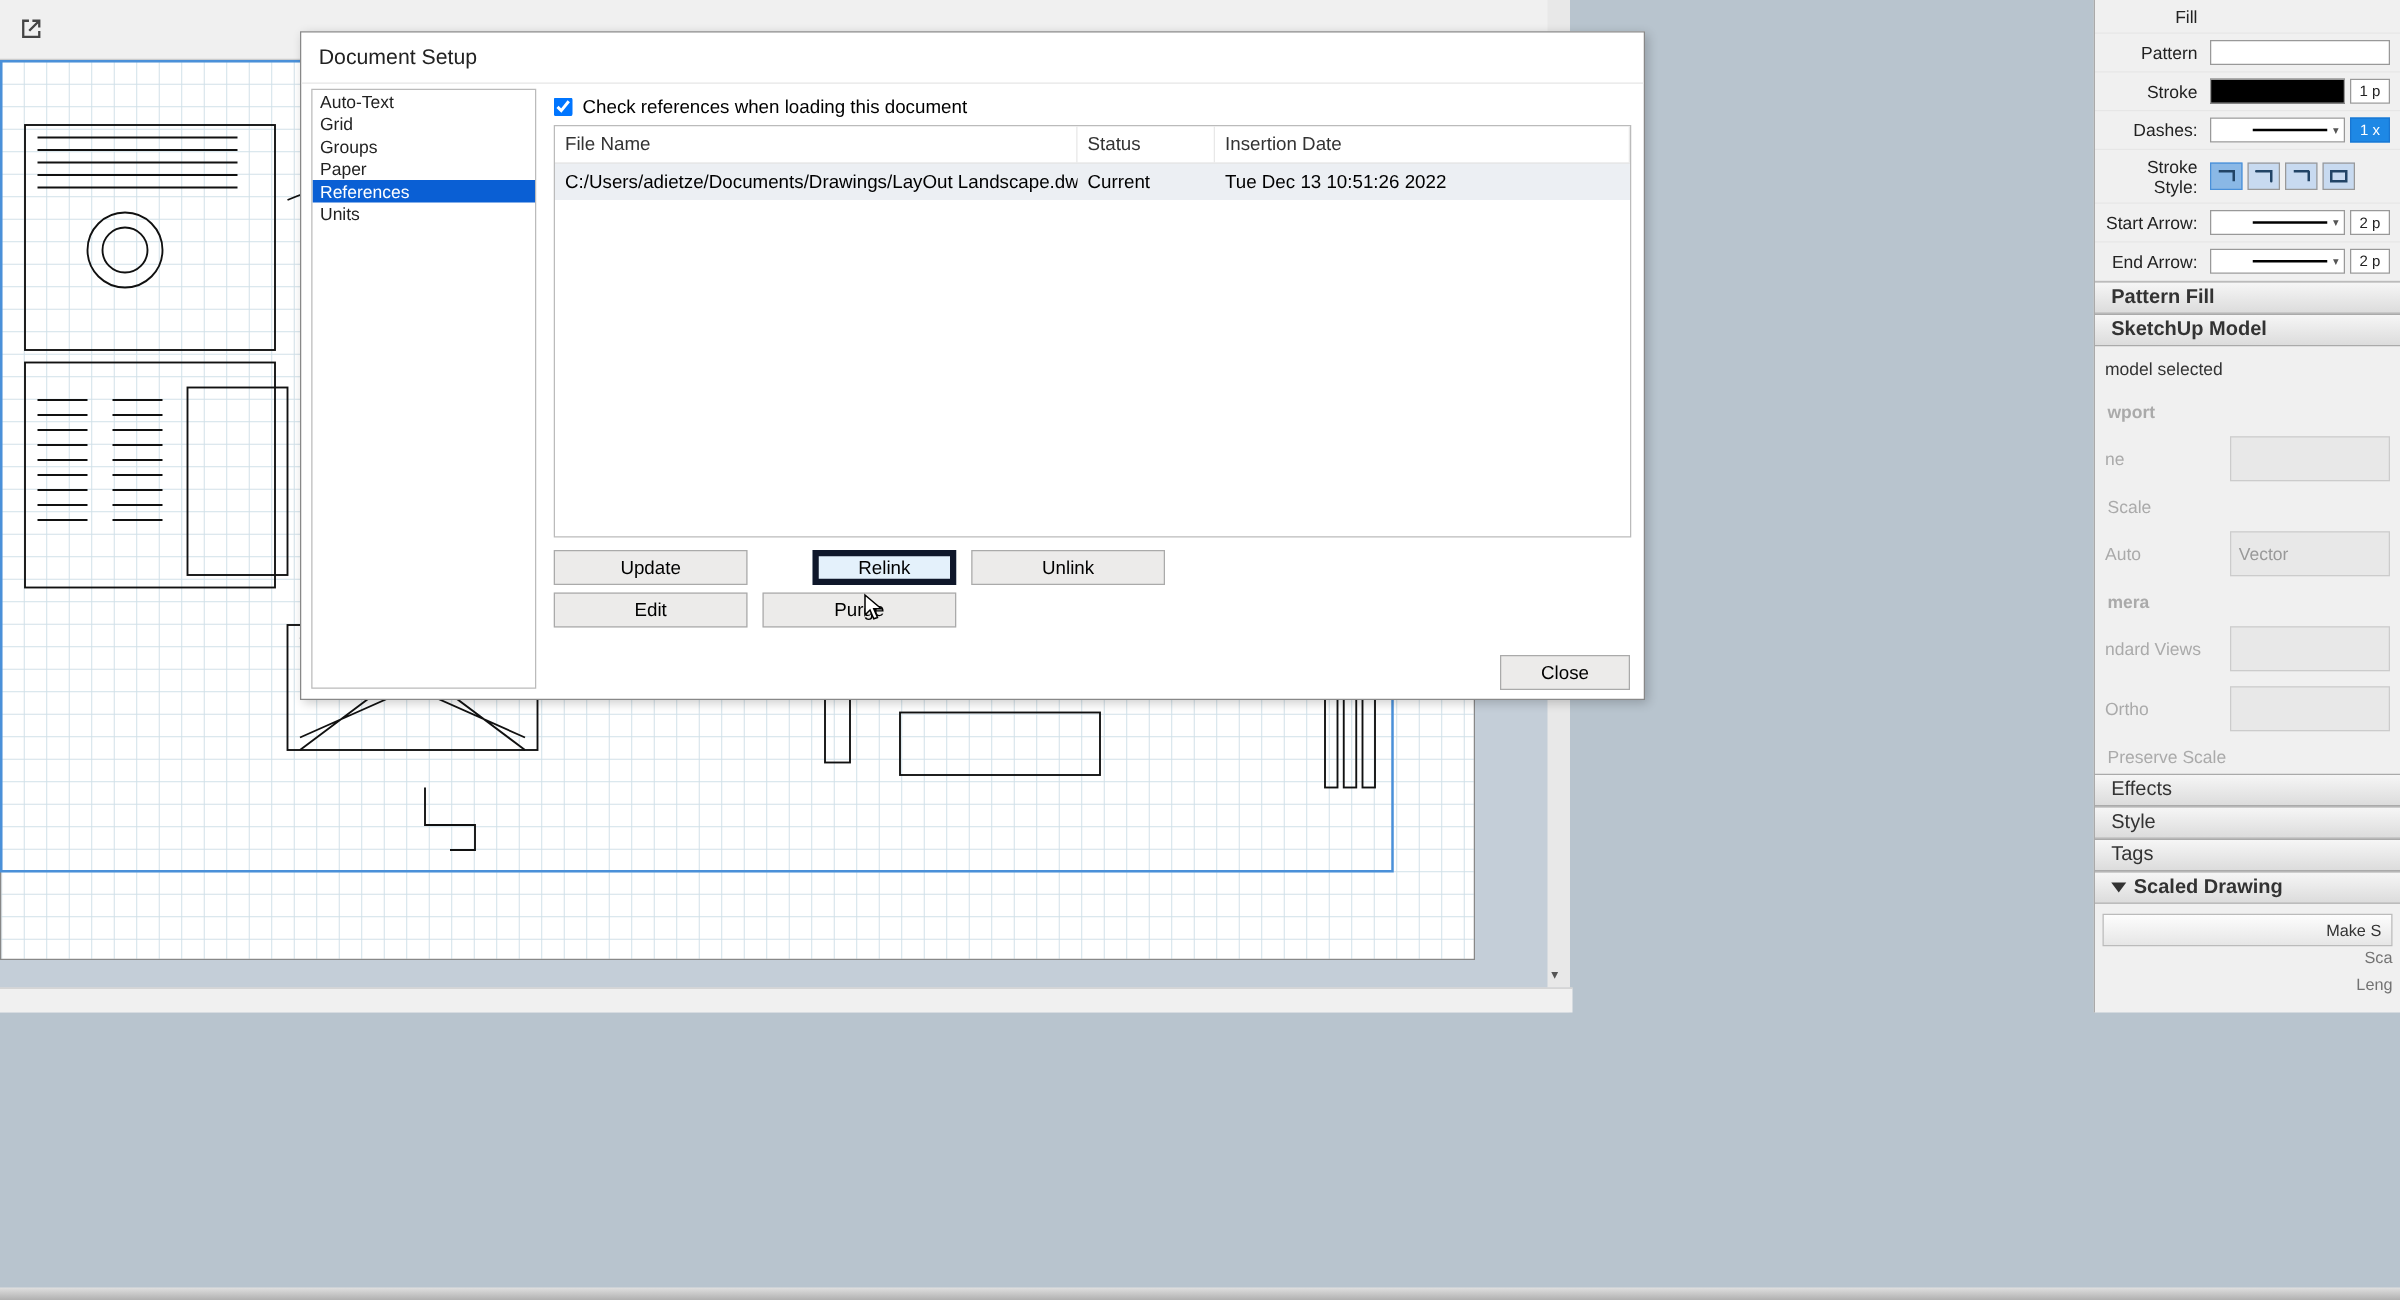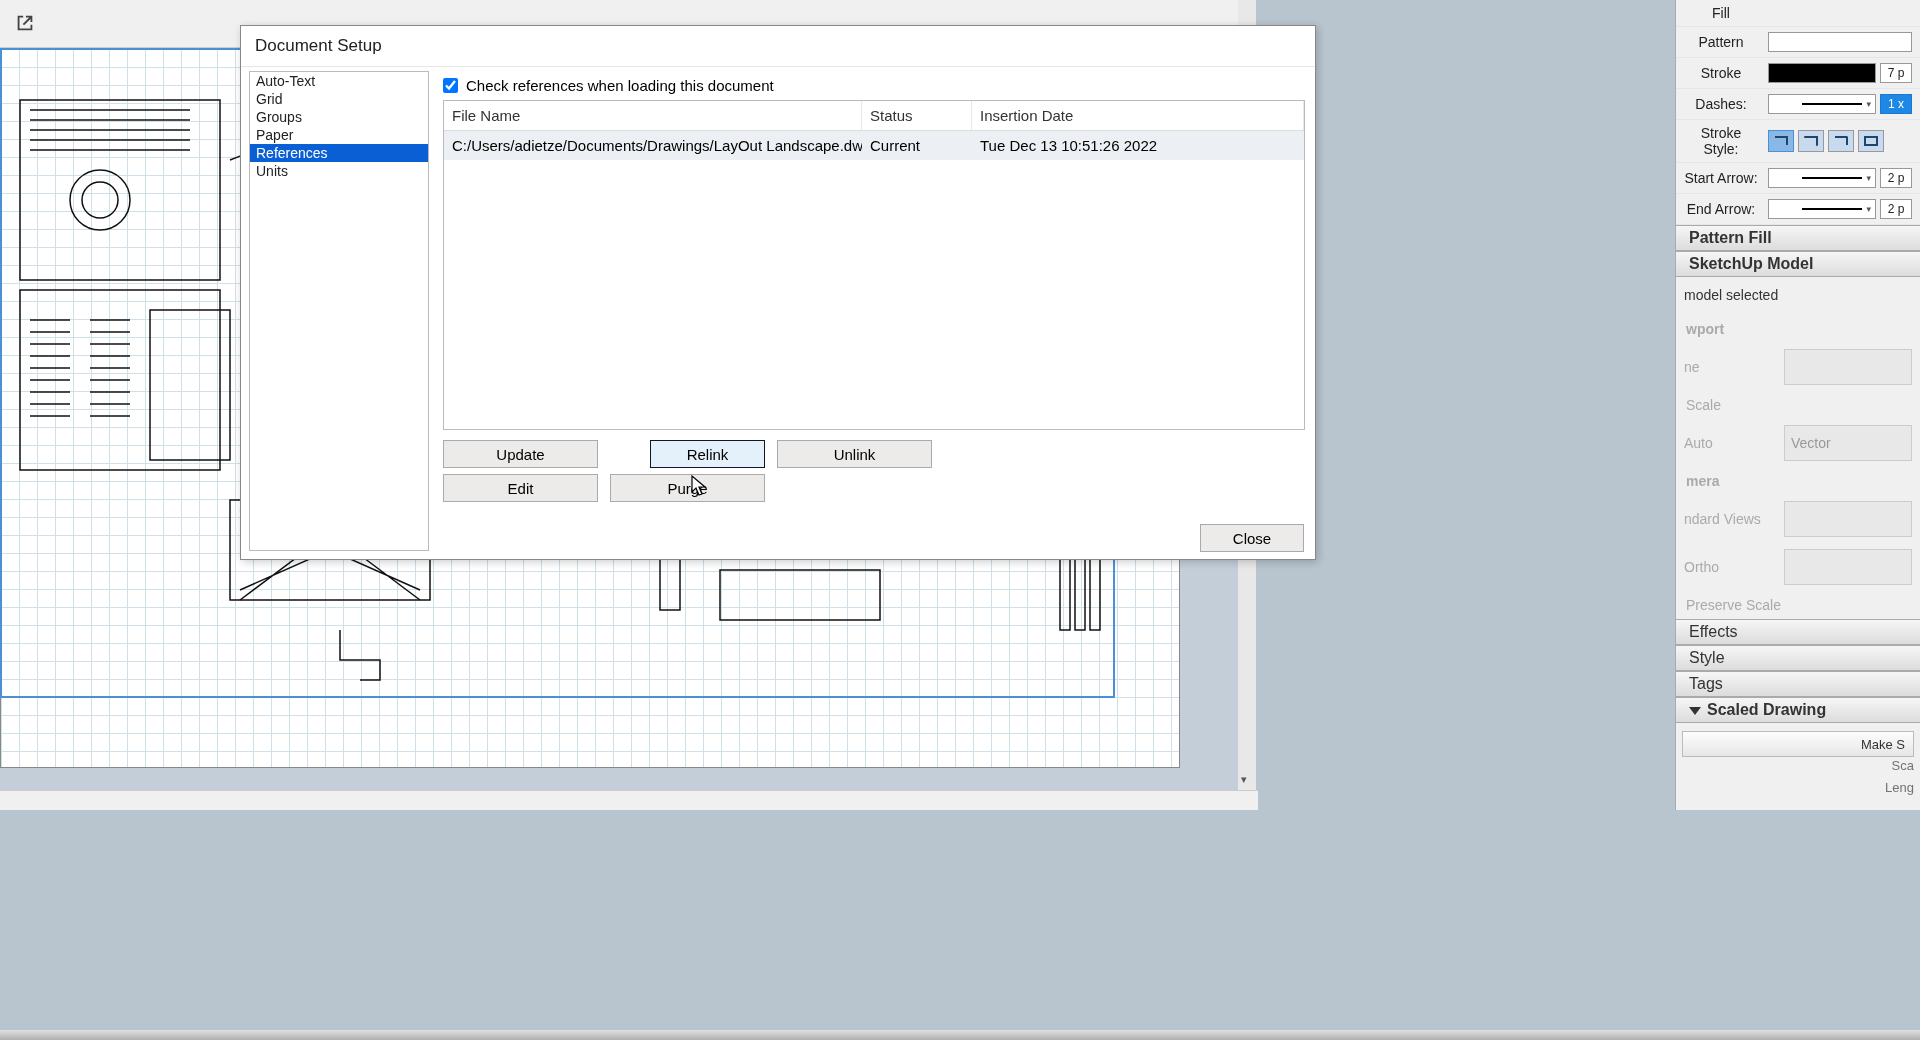--- a/index.html
+++ b/index.html
@@ -40,28 +40,28 @@
     .ref-header { display: flex; border-bottom: 1px solid #ddd; font-size: 15px; color: #333; }
     .ref-header > div { padding: 6px 8px; border-right: 1px solid #e8e8e8; }
     .ref-row { display: flex; font-size: 15px; background: #eceff3; }
     .ref-row > div { padding: 6px 8px; overflow: hidden; white-space: nowrap; }
     .col-file { width: 418px; }
     .col-status { width: 110px; }
     .col-date { width: 190px; flex: 1; border-right: none; }
     
     .button-grid { display: grid; grid-template-columns: 155px 155px 155px; gap: 6px 12px; margin-top: 10px; }
     .btn { background: #ecebea; border: 1px solid #aaa; font-size: 15px; height: 28px; display: flex; align-items: center; justify-content: center; cursor: pointer; }
-    .btn.highlight { border: 1px solid #0f172a; background: #e4f1fb; margin-left: 40px; }
+    .btn.highlight { border: 5px solid #0f172a; background: #e4f1fb; margin-left: 40px; }
     .close-row { display: flex; justify-content: flex-end; margin-top: 22px; padding-right: 1px; }
     .btn.close { width: 104px; }
     
     
     .right-panel { position: absolute; right: 0; top: 0; width: 245px; height: 810px; background: #f0f0f0; border-left: 1px solid #aaa; font-size: 14px; color: #222; }
     .form-row { display: flex; align-items: center; padding: 5px 8px; border-bottom: 1px solid #e6e6e6; }
-    .form-label { flex: 0 0 84px; text-align: center; padding-right: 10px; font-size: 14px; }
+    .form-label { flex: 0 0 84px; text-align: right; padding-right: 10px; font-size: 14px; }
     .swatch { flex: 1; height: 20px; border: 1px solid #999; background: #000; }
     .dropdown { flex: 1; height: 20px; border: 1px solid #999; background: #fff; display: flex; align-items: center; justify-content: flex-end; padding: 0 4px; font-size: 11px; }
     .dropdown-arrow { margin-left: 4px; font-size: 9px; color: #555; }
     .spin { width: 32px; height: 20px; border: 1px solid #999; margin-left: 4px; font-size: 12px; display: flex; align-items: center; justify-content: center; background: #fff; }
     .spin.blue { background: #1e88e5; color: #fff; border-color: #1976d2; }
     
     .stroke-style-buttons { display: flex; gap: 4px; flex: 1; }
     .style-btn { width: 26px; height: 22px; border: 1px solid #999; background: #c8daf0; display: flex; align-items: center; justify-content: center; }
     .style-btn.active { background: #8ab8e6; border-color: #4a90d9; }
     
@@ -145,21 +145,21 @@
     <div class="form-label">Fill</div>
     <div style="flex:1"></div>
   </div>
   <div class="form-row">
     <div class="form-label">Pattern</div>
     <div class="dropdown"></div>
   </div>
   <div class="form-row">
     <div class="form-label">Stroke</div>
     <div class="swatch"></div>
-    <div class="spin">7 p</div>
+    <div class="spin">1 p</div>
   </div>
   <div class="form-row">
     <div class="form-label">Dashes:</div>
     <div class="dropdown">
       <svg width="60" height="4">
           <line x1="0" y1="2" x2="60" y2="2" stroke="#000" stroke-width="2"></line>
         </svg>
       <span class="dropdown-arrow">▾</span>
     </div>
     <div class="spin blue">1 x</div>

